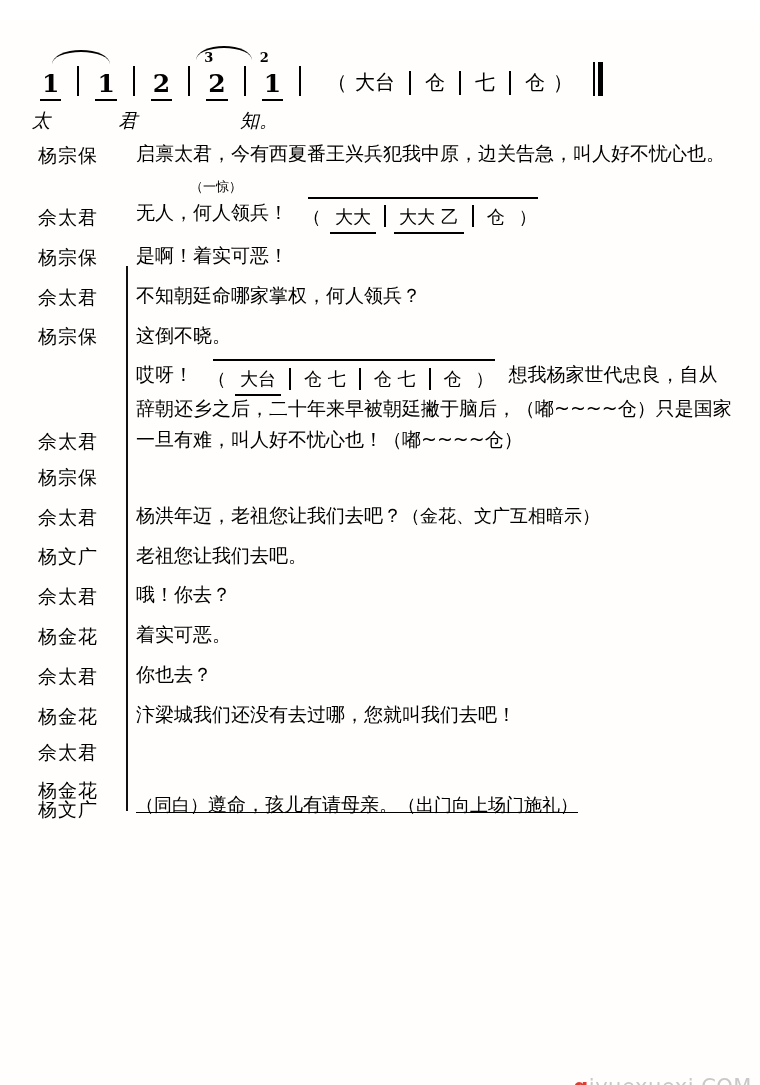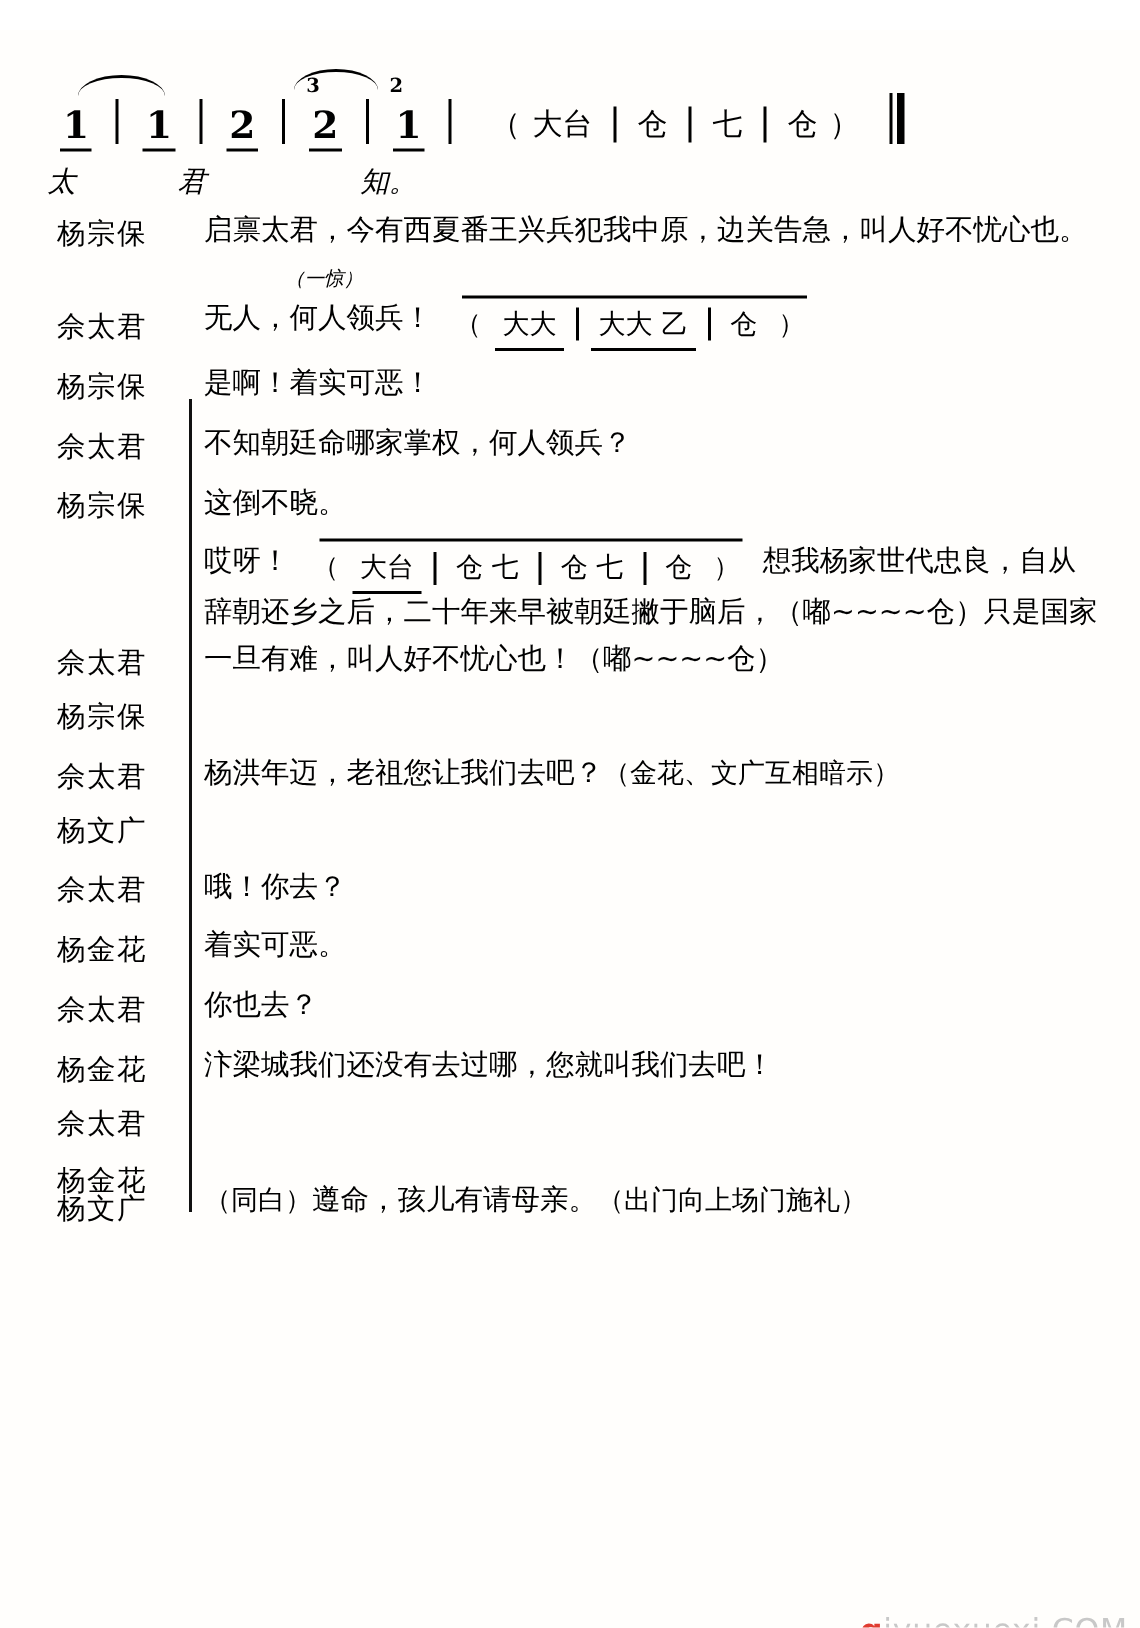--- a/index.html
+++ b/index.html
@@ -149,21 +149,20 @@
     font-size: 19px;
     line-height: 1.62;
     padding-left: 12px;
     flex: 1;
   }
   .text .small {
     font-size: 18px;
   }
   .text .tiny {
     font-size: 13px;
-    font-style: italic;
   }
 
   
   .perc {
     display: inline-flex;
     align-items: center;
     position: relative;
     vertical-align: -4px;
     margin: 0 2px;
     font-size: 18px;
@@ -326,20 +325,21 @@
 
     <div class="line">
       <div class="speaker">佘太君</div>
       <div class="text">
         <span>杨洪年迈，老祖您让我们去吧？</span><span class="small">（金花、文广互相暗示）</span>
       </div>
     </div>
 
     <div class="line">
       <div class="speaker">杨文广</div>
+      <div class="text">老祖您让我们去吧。</div>
     </div>
 
     <div class="line">
       <div class="speaker">佘太君</div>
       <div class="text">哦！你去？</div>
     </div>
 
     <div class="line">
       <div class="speaker">杨金花</div>
       <div class="text">着实可恶。</div>
@@ -357,21 +357,21 @@
 
     <div class="line">
       <div class="speaker">佘太君</div>
     </div>
 
     <div class="line" style="margin-top:6px;">
       <div class="speaker two-row">
         <div>杨金花</div>
         <div>杨文广</div>
       </div>
-      <div class="text" style="padding-top:14px;">
+      <div class="text" style="padding-top:14px;text-decoration:underline;">
         <span class="small">（同白）</span><span>遵命，孩儿有请母亲。</span><span class="small">（出门向上场门施礼）</span>
       </div>
     </div>
 
   </div>
 
   <div class="watermark">
     <span class="q">q</span><span>iyuexuexi.COM</span>
   </div>
 

